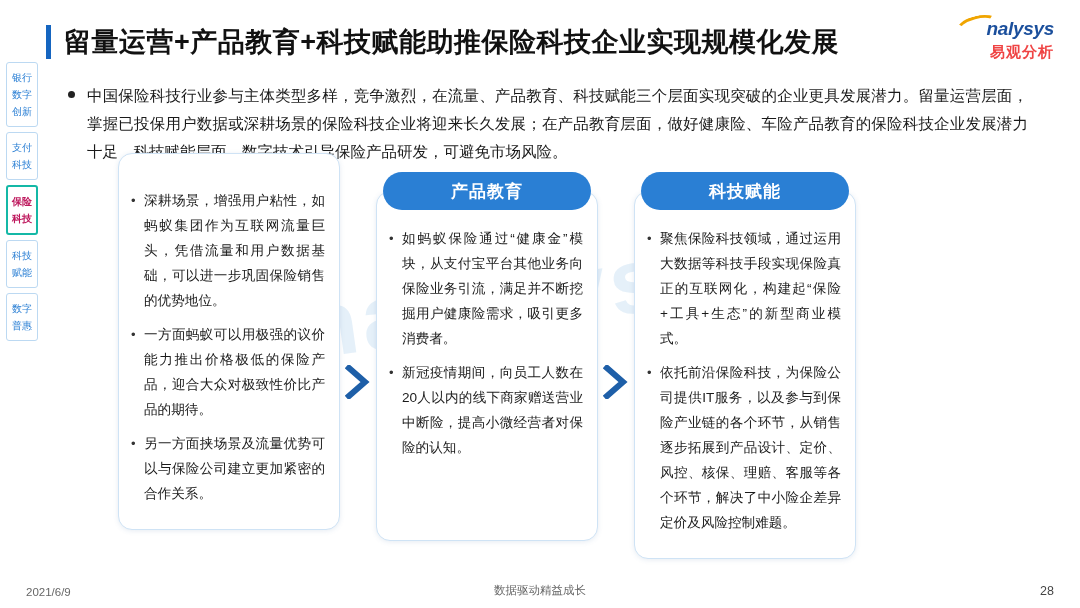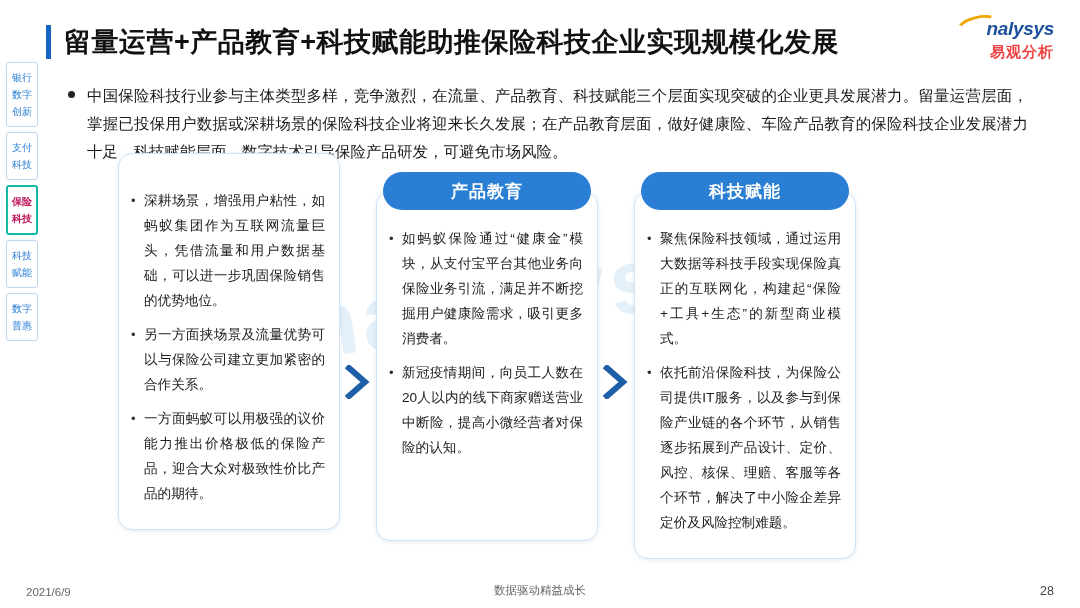--- a/index.html
+++ b/index.html
@@ -269,22 +269,22 @@
     <div class="lead-dot"></div>
     <div class="lead-text">中国保险科技行业参与主体类型多样，竞争激烈，在流量、产品教育、科技赋能三个层面实现突破的企业更具发展潜力。留量运营层面，掌握已投保用户数据或深耕场景的保险科技企业将迎来长久发展；在产品教育层面，做好健康险、车险产品教育的保险科技企业发展潜力十足，科技赋能层面，数字技术引导保险产品研发，可避免市场风险。</div>
   </div>
 
   <div class="cols">
 
     <div class="col">
       <div class="col-body">
         <ul>
           <li>深耕场景，增强用户粘性，如蚂蚁集团作为互联网流量巨头，凭借流量和用户数据基础，可以进一步巩固保险销售的优势地位。</li>
+          <li>一方面蚂蚁可以用极强的议价能力推出价格极低的保险产品，迎合大众对极致性价比产品的期待。</li>
           <li>另一方面挟场景及流量优势可以与保险公司建立更加紧密的合作关系。</li>
-          <li>一方面蚂蚁可以用极强的议价能力推出价格极低的保险产品，迎合大众对极致性价比产品的期待。</li>
         </ul>
       </div>
     </div>
 
     <div class="arrow">
       <svg width="26" height="34" viewBox="0 0 26 34">
         <path d="M4 3 L20 17 L4 31" fill="none" stroke="#1e5fa8" stroke-width="6" stroke-linecap="square"></path>
       </svg>
     </div>
 

